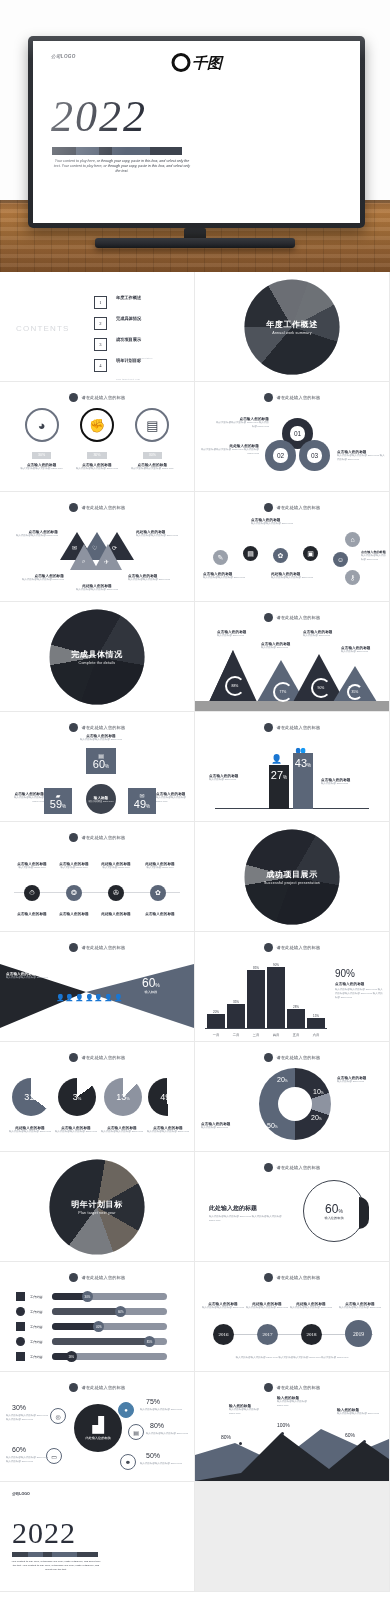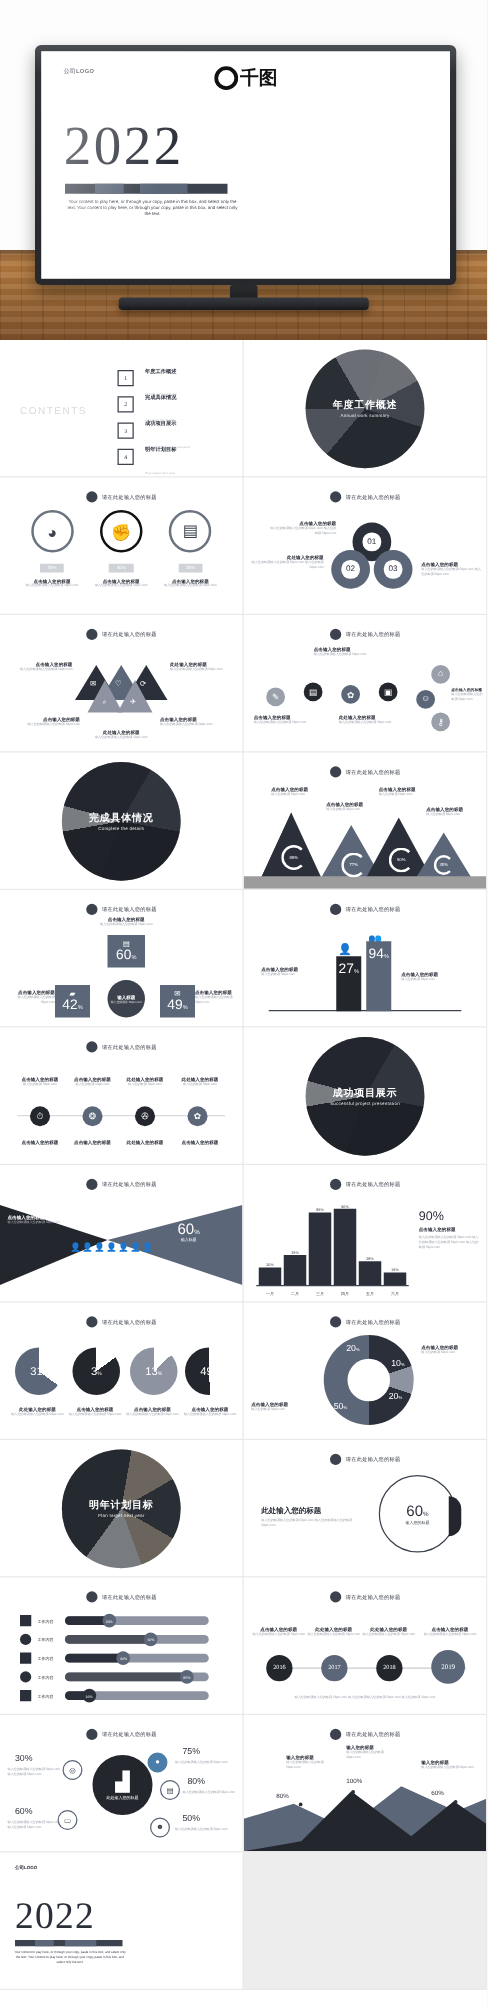--- a/index.html
+++ b/index.html
@@ -1,20 +1,20 @@
 <!DOCTYPE html>
 <html><head>
 <meta charset="utf-8">
 <style>
   html,body{margin:0;padding:0;background:#ffffff;}
   body{width:390px;font-family:"Liberation Sans","DejaVu Sans",sans-serif;-webkit-font-smoothing:antialiased;}
   .page{width:390px;height:1608px;position:relative;overflow:hidden;background:#fff;}
 
   
-  .hero{position:relative;width:390px;height:272px;background:#7dd3fc;overflow:hidden;}
+  .hero{position:relative;width:390px;height:272px;background:#7dd3fc;overflow:hidden;font-style:italic;}
   .wallfloor{position:absolute;left:0;top:0;width:390px;height:272px;}
   .wall{position:absolute;left:0;top:0;width:390px;height:200px;background:#fdfdfd;}
   .floor{position:absolute;left:0;top:200px;width:390px;height:72px;
     background:
       repeating-linear-gradient(90deg, rgba(0,0,0,.10) 0 1px, rgba(0,0,0,0) 1px 17px),
       repeating-linear-gradient(180deg, rgba(255,255,255,.07) 0 4px, rgba(0,0,0,.05) 4px 9px),
       linear-gradient(180deg,#9b6a3d 0%,#b3793f 18%,#a06c38 45%,#8d5c30 78%,#7d5029 100%);
   }
   .floor:after{content:"";position:absolute;left:0;top:0;width:100%;height:3px;background:rgba(0,0,0,.22);}
   .tv{position:absolute;left:28px;top:36px;width:337px;height:192px;
@@ -427,21 +427,21 @@
       <div class="shead">
         <span class="dot"></span>
         <span class="txt">请在此处输入您的标题</span>
       </div>
       <div class="kpi-box" style="left:86px;top:36px;width:30px;height:26px">
         <span style="font-size:6px">▤</span>
         <span class="kpi-n"><span>60</span><small>%</small></span>
       </div>
       <div class="kpi-box" style="left:44px;top:76px;width:28px;height:26px">
         <span style="font-size:6px">▰</span>
-        <span class="kpi-n"><span>42</span><small>%</small></span>
+        <span class="kpi-n"><span>59</span><small>%</small></span>
       </div>
       <div class="kpi-box" style="left:128px;top:76px;width:28px;height:26px">
         <span style="font-size:6px">✉</span>
         <span class="kpi-n"><span>49</span><small>%</small></span>
       </div>
       <div class="kpi-core">
         <span style="font-size:3.6px;font-weight:700">输入标题</span>
         <span style="font-size:2.3px;opacity:.8">输入您的标题 58pic.com</span>
       </div>
       <div style="position:absolute;left:70px;top:22px;width:62px;text-align:center">
@@ -463,21 +463,21 @@
         <span class="dot"></span>
         <span class="txt">请在此处输入您的标题</span>
       </div>
       <div style="position:absolute;left:20px;bottom:12px;width:154px;height:.8px;background:#3d434e"></div>
       <span style="position:absolute;left:76px;top:42px;font-size:9px;color:#2b2f3a">👤</span>
       <span style="position:absolute;left:100px;top:34px;font-size:9px;color:#2b2f3a">👥</span>
       <div class="col" style="left:74px;width:20px;height:44px;background:#23262c">
         <span class="colv"><span>27</span><small>%</small></span>
       </div>
       <div class="col" style="left:98px;width:20px;height:56px;background:#5b6678">
-        <span class="colv"><span>94</span><small>%</small></span>
+        <span class="colv"><span>43</span><small>%</small></span>
       </div>
       <div style="position:absolute;left:14px;top:62px;width:56px">
         <div class="lbl">点击输入您的标题</div>
         <div class="tiny">输入您的标题 58pic.com</div>
       </div>
       <div style="position:absolute;left:126px;top:66px;width:56px">
         <div class="lbl">点击输入您的标题</div>
         <div class="tiny">输入您的标题 58pic.com</div>
       </div>
     </div>

